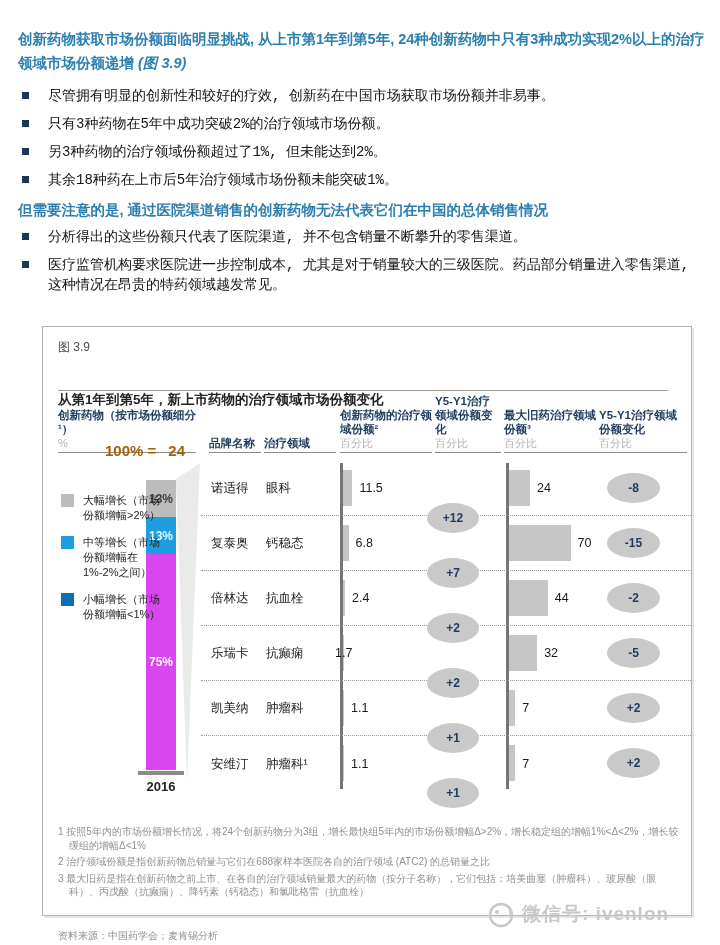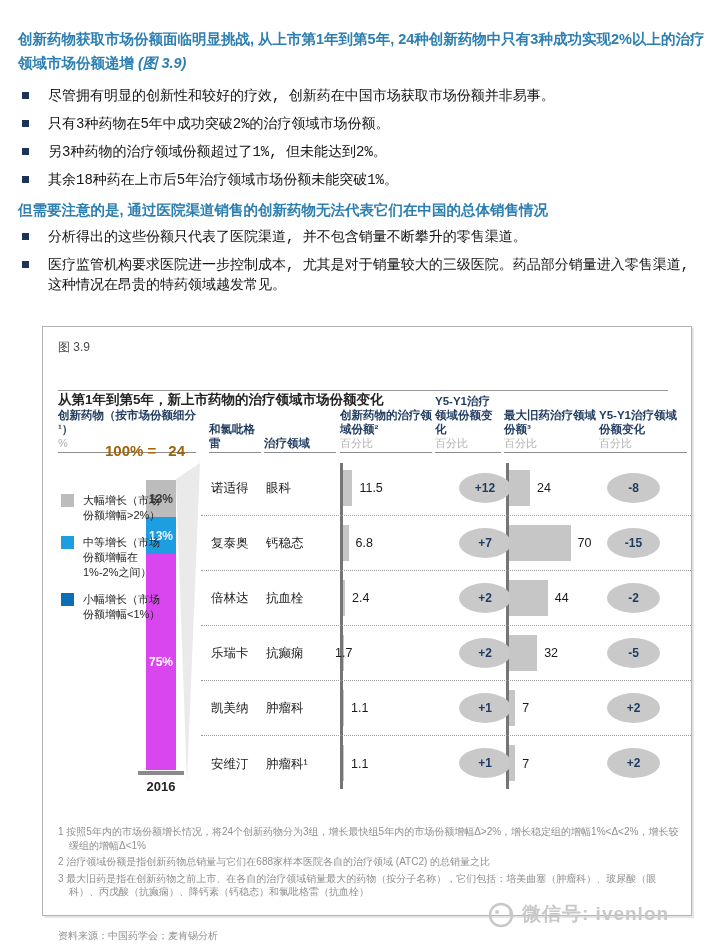--- a/index.html
+++ b/index.html
@@ -48,21 +48,21 @@
   .t-row{position:relative;width:490px;height:55px;border-bottom:1px dotted #9a9a9a;box-sizing:border-box;}
   .t-row:last-child{border-bottom:none;}
   .cell{position:absolute;top:50%;transform:translateY(-50%);font-size:12.5px;color:#1a1a1a;}
   .brand{left:10px;}
   .area{left:65px;}
   .tbar{position:absolute;top:9px;height:36px;background:#c6c6c6;}
   .tval{position:absolute;top:50%;transform:translateY(-50%);font-size:12.5px;color:#1a1a1a;}
   .oval{position:absolute;top:12px;height:30px;border-radius:50%;background:#c9c9c9;
         display:flex;align-items:center;justify-content:center;
         font-size:12px;font-weight:bold;color:#1e3a5f;}
-  .oval1{left:258px;width:52px;}
+  .oval1{left:226px;width:52px;margin-top:30px;}
   .oval2{left:406px;width:53px;}
 
   .footnotes{position:absolute;left:15px;top:498px;width:622px;}
   .fn{font-size:10px;line-height:13.5px;color:#8f8f8f;margin-bottom:3px;
       padding-left:11px;text-indent:-11px;}
   .source{position:absolute;left:15px;top:566px;font-size:10px;color:#8f8f8f;margin-top:36px;}
 
   .watermark{position:absolute;left:486px;top:899px;display:flex;align-items:center;z-index:5;}
   .wm-text{font-size:19px;font-weight:bold;color:#c8c8c8;letter-spacing:1px;margin-left:6px;}
 </style>
@@ -108,21 +108,21 @@
 <div class="figbox">
   <div class="fig-label">图 3.9</div>
   <div class="fig-title">从第1年到第5年，新上市药物的治疗领域市场份额变化</div>
   <div class="title-rule"></div>
 
   <div class="hcell" style="left:15px;width:138px;">
     <span class="htext">创新药物（按市场份额细分¹）</span>
     <span class="hunit">%</span>
   </div>
   <div class="hcell" style="left:166px;width:52px;">
-    <span class="htext">和氯吡格雷</span>
+    <span class="htext">品牌名称</span>
   </div>
   <div class="hcell" style="left:221px;width:72px;">
     <span class="htext">治疗领域</span>
   </div>
   <div class="hcell" style="left:297px;width:92px;">
     <span class="htext">创新药物的治疗领域份额²</span>
     <span class="hunit">百分比</span>
   </div>
   <div class="hcell" style="left:392px;width:66px;">
     <span class="htext">Y5-Y1治疗领域份额变化</span>

